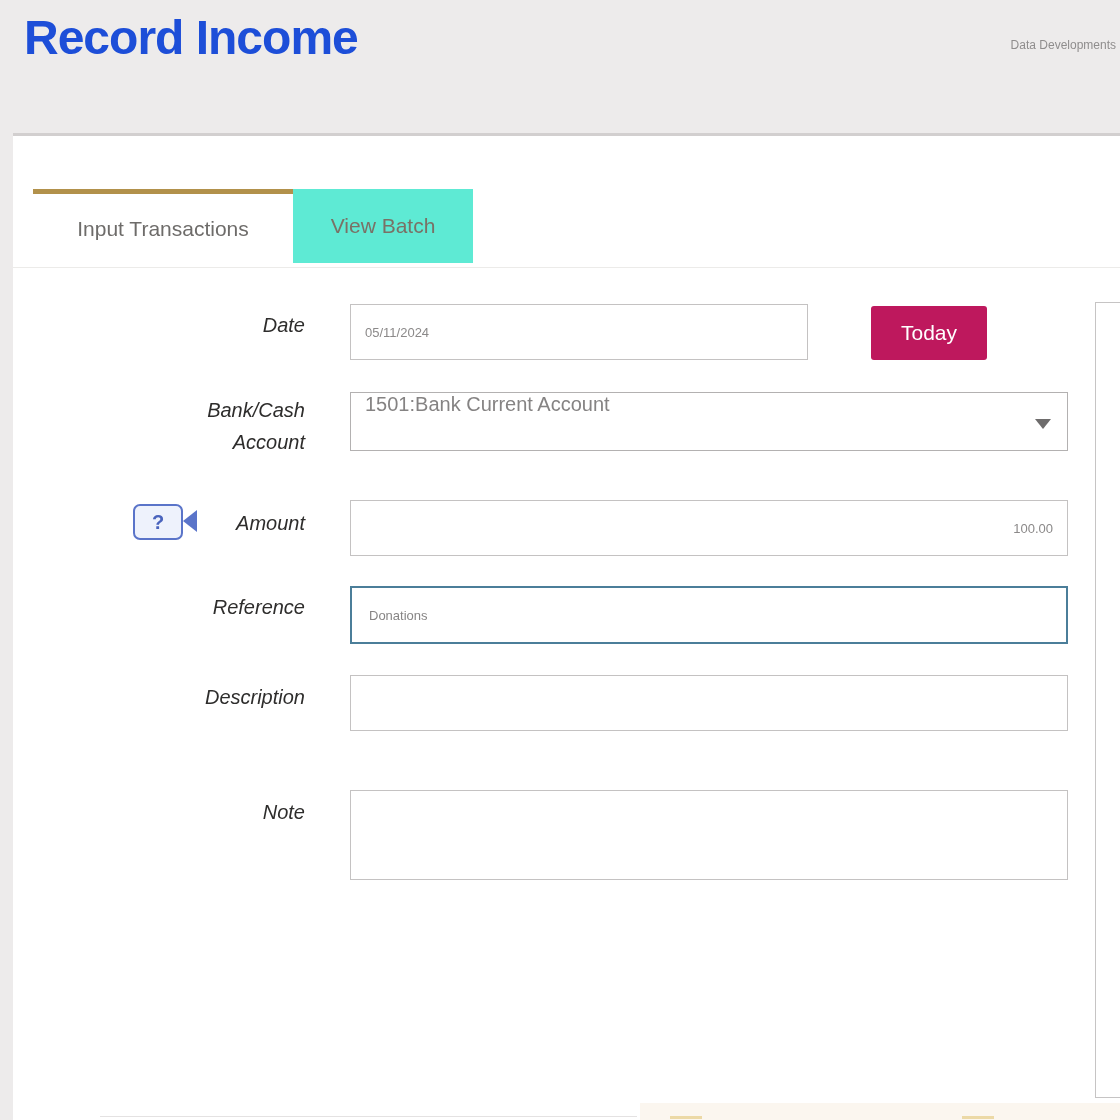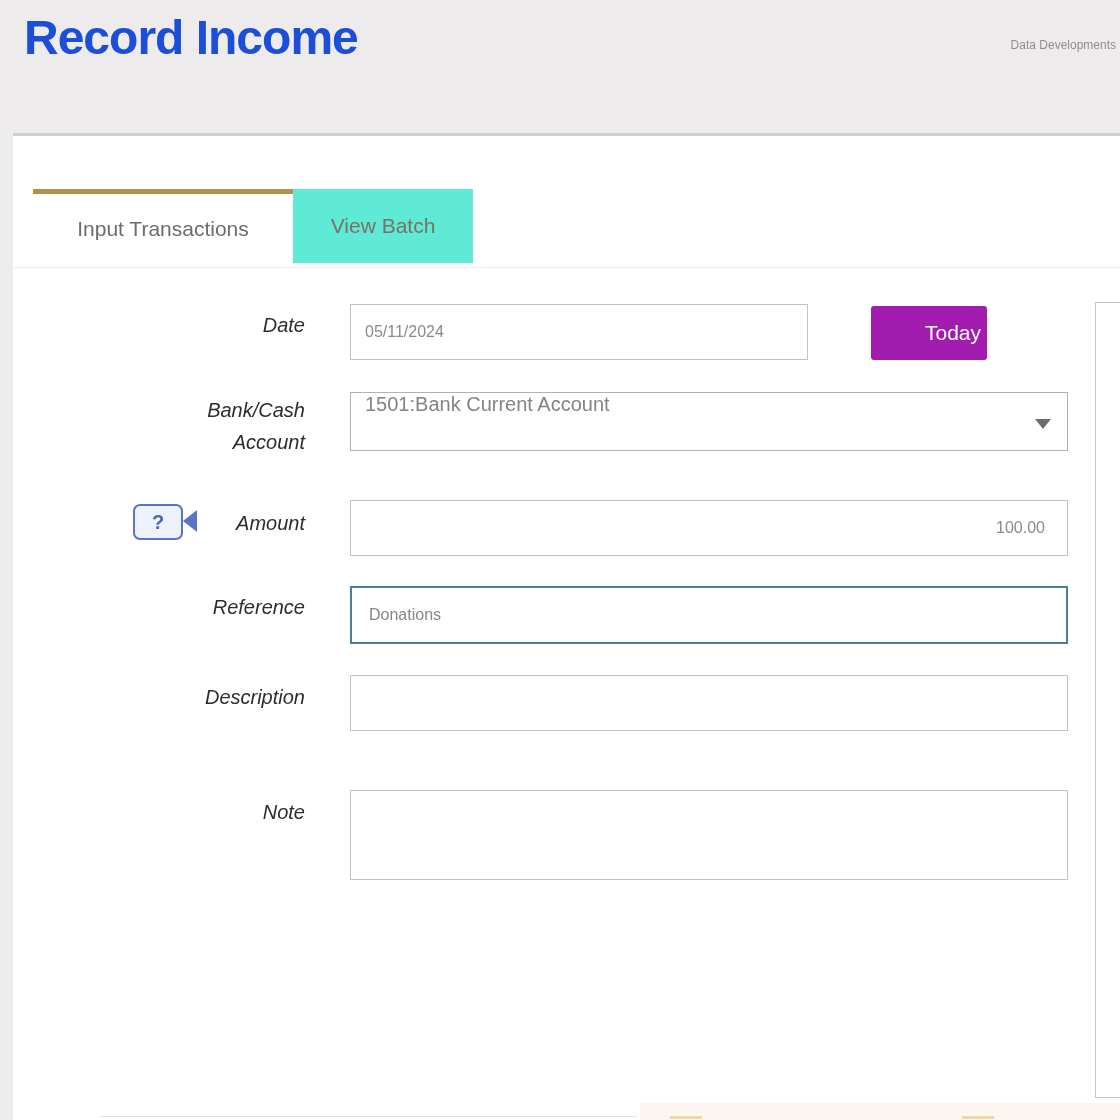--- a/index.html
+++ b/index.html
@@ -46,28 +46,28 @@
   
   .field-label{
     position:absolute;right:815px;width:180px;
     text-align:right;font-size:20px;color:#2e2d2c;line-height:32px;font-style:italic;
   }
   .text-input{
     position:absolute;left:337px;
     box-sizing:border-box;
     border:1px solid #c4c2c2;background:#fff;
     font-family:"Liberation Sans", sans-serif;
-    font-size:16px;color:#8b8989;
+    font-size:13px;color:#8b8989;
     padding:0 14px;outline:none;
   }
   .date-input{top:168px;width:458px;height:56px;}
   .today-btn{
     position:absolute;left:858px;top:170px;width:116px;height:54px;
-    background:#a21caf;color:#ffffff;border:none;border-radius:3px;
-    font-family:"Liberation Sans", sans-serif;font-size:21px;cursor:pointer;text-align:right;
+    background:#be185d;color:#ffffff;border:none;border-radius:3px;
+    font-family:"Liberation Sans", sans-serif;font-size:21px;cursor:pointer;
   }
   .select-box{
     position:absolute;left:337px;top:256px;width:718px;height:59px;
     box-sizing:border-box;border:1px solid #b3b1b1;background:#fff;
     font-size:20px;color:#858383;
     display:flex;padding:0 14px;cursor:pointer;
   }
   .caret-down{
     position:absolute;right:16px;top:26px;width:0;height:0;
     border-left:8px solid transparent;border-right:8px solid transparent;
@@ -78,21 +78,21 @@
     position:absolute;left:0;top:1px;width:46px;height:32px;
     border:2px solid #5a74c9;border-radius:7px;background:#eef2fc;
     display:flex;align-items:center;justify-content:center;
     font-size:20px;font-weight:700;color:#4a64bd;
   }
   .help-icon .cam-lens{
     position:absolute;left:50px;top:7px;width:0;height:0;
     border-top:11px solid transparent;border-bottom:11px solid transparent;
     border-right:14px solid #5a74c9;
   }
-  .amount-input{top:364px;width:718px;height:56px;text-align:right;padding-right:22px;}
+  .amount-input{top:364px;width:718px;height:56px;text-align:right;padding-right:14px;}
   .reference-input{
     top:450px;width:718px;height:58px;
     border:2px solid #4b7e99;padding-left:17px;color:#878585;
   }
   .description-input{top:539px;width:718px;height:56px;}
   .note-input{
     top:654px;width:718px;height:90px;resize:none;
     padding-top:10px;line-height:26px;
   }
   

